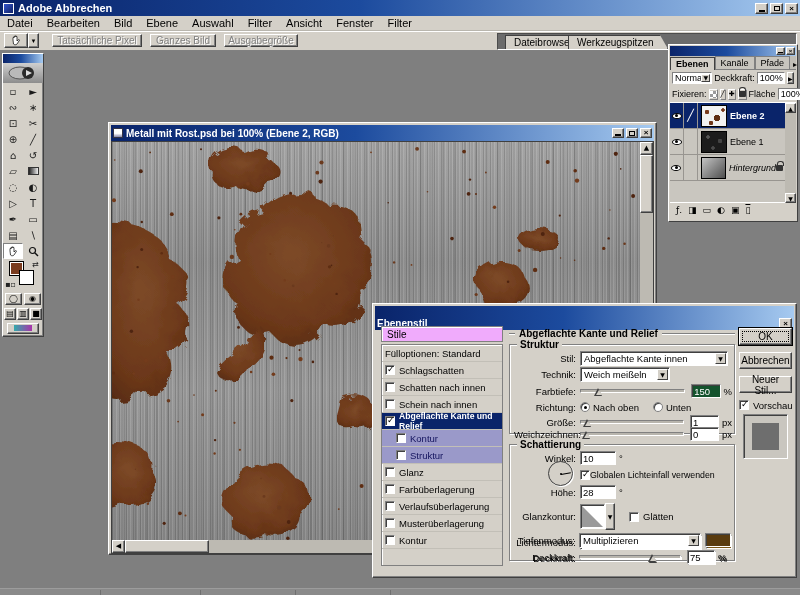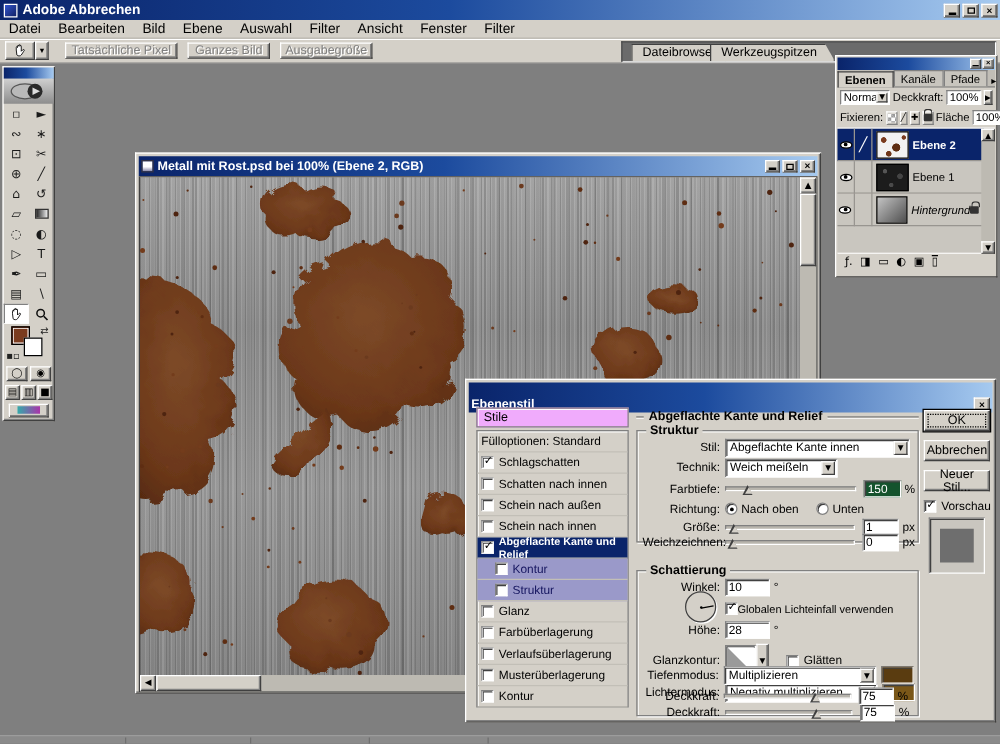--- a/index.html
+++ b/index.html
@@ -532,24 +532,20 @@
     <div class="lsrow">
         <span class="cb ck"></span>
         <span>Schlagschatten</span>
       </div>
     <div class="lsrow">
         <span class="cb"></span>
         <span>Schatten nach innen</span>
       </div>
     <div class="lsrow">
         <span class="cb"></span>
-        <span>Schein nach außen</span>
-      </div>
-    <div class="lsrow">
-        <span class="cb"></span>
         <span>Schein nach innen</span>
       </div>
     <div class="lsrow sel">
         <span class="cb ck"></span>
         <span style="font-size:8.6px">Abgeflachte Kante und Relief</span>
       </div>
     <div class="lsrow sub">
         <span class="cb"></span>
         <span>Kontur</span>
       </div>
@@ -627,21 +623,21 @@
     <div class="frow" style="left:4px;top:83px;width:218px;height:12px">
       <span class="flab">Weichzeichnen:</span>
       <span class="strack" style="width:108px">
           <span class="sthumb" style="left:1%"></span>
         </span>
       <span class="num" style="width:30px;margin-left:6px">0</span>
       <span style="margin-left:3px">px</span>
     </div>
   </div>
 
-  <div class="fs" style="left:136px;top:152px;width:226px;height:117px">
+  <div class="fs" style="left:136px;top:140px;width:226px;height:117px">
     <span class="fsleg">Schattierung</span>
     <div class="frow" style="left:4px;top:6px;width:218px">
       <span class="flab">Winkel:</span>
       <span class="num" style="width:36px">10</span>
       <span style="margin-left:3px">°</span>
     </div>
     <div class="dial" style="left:38px;top:16px">
         <span class="ctr"></span>
         <span class="ptr"></span>
       </div>

